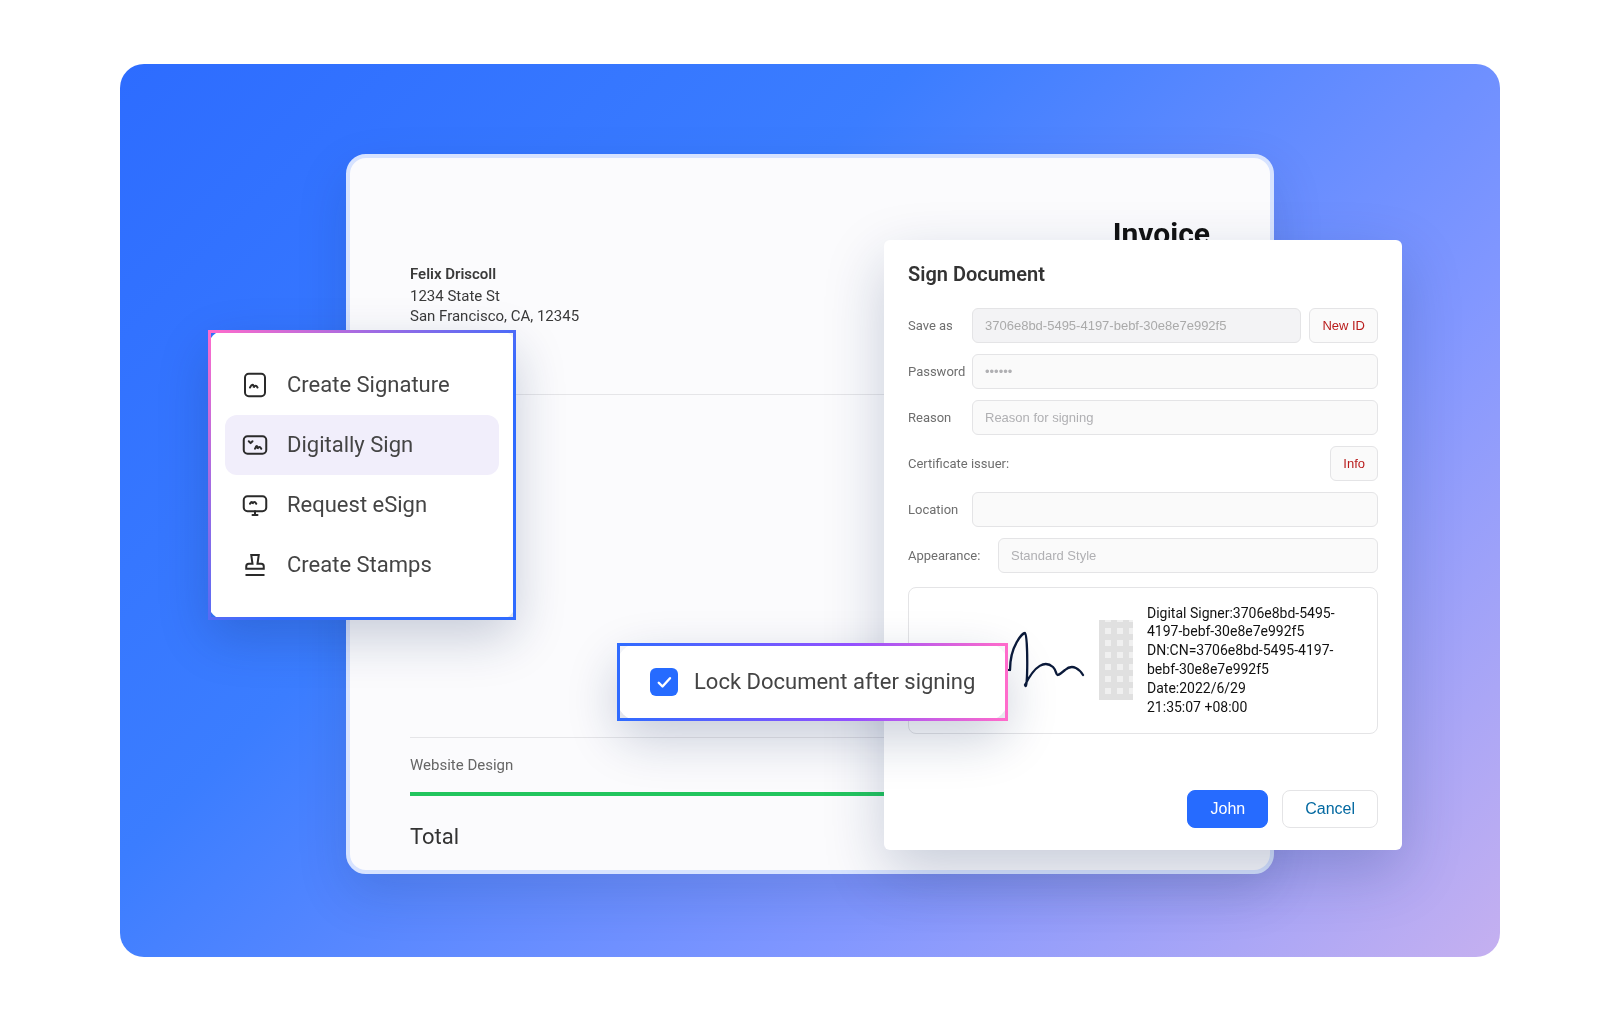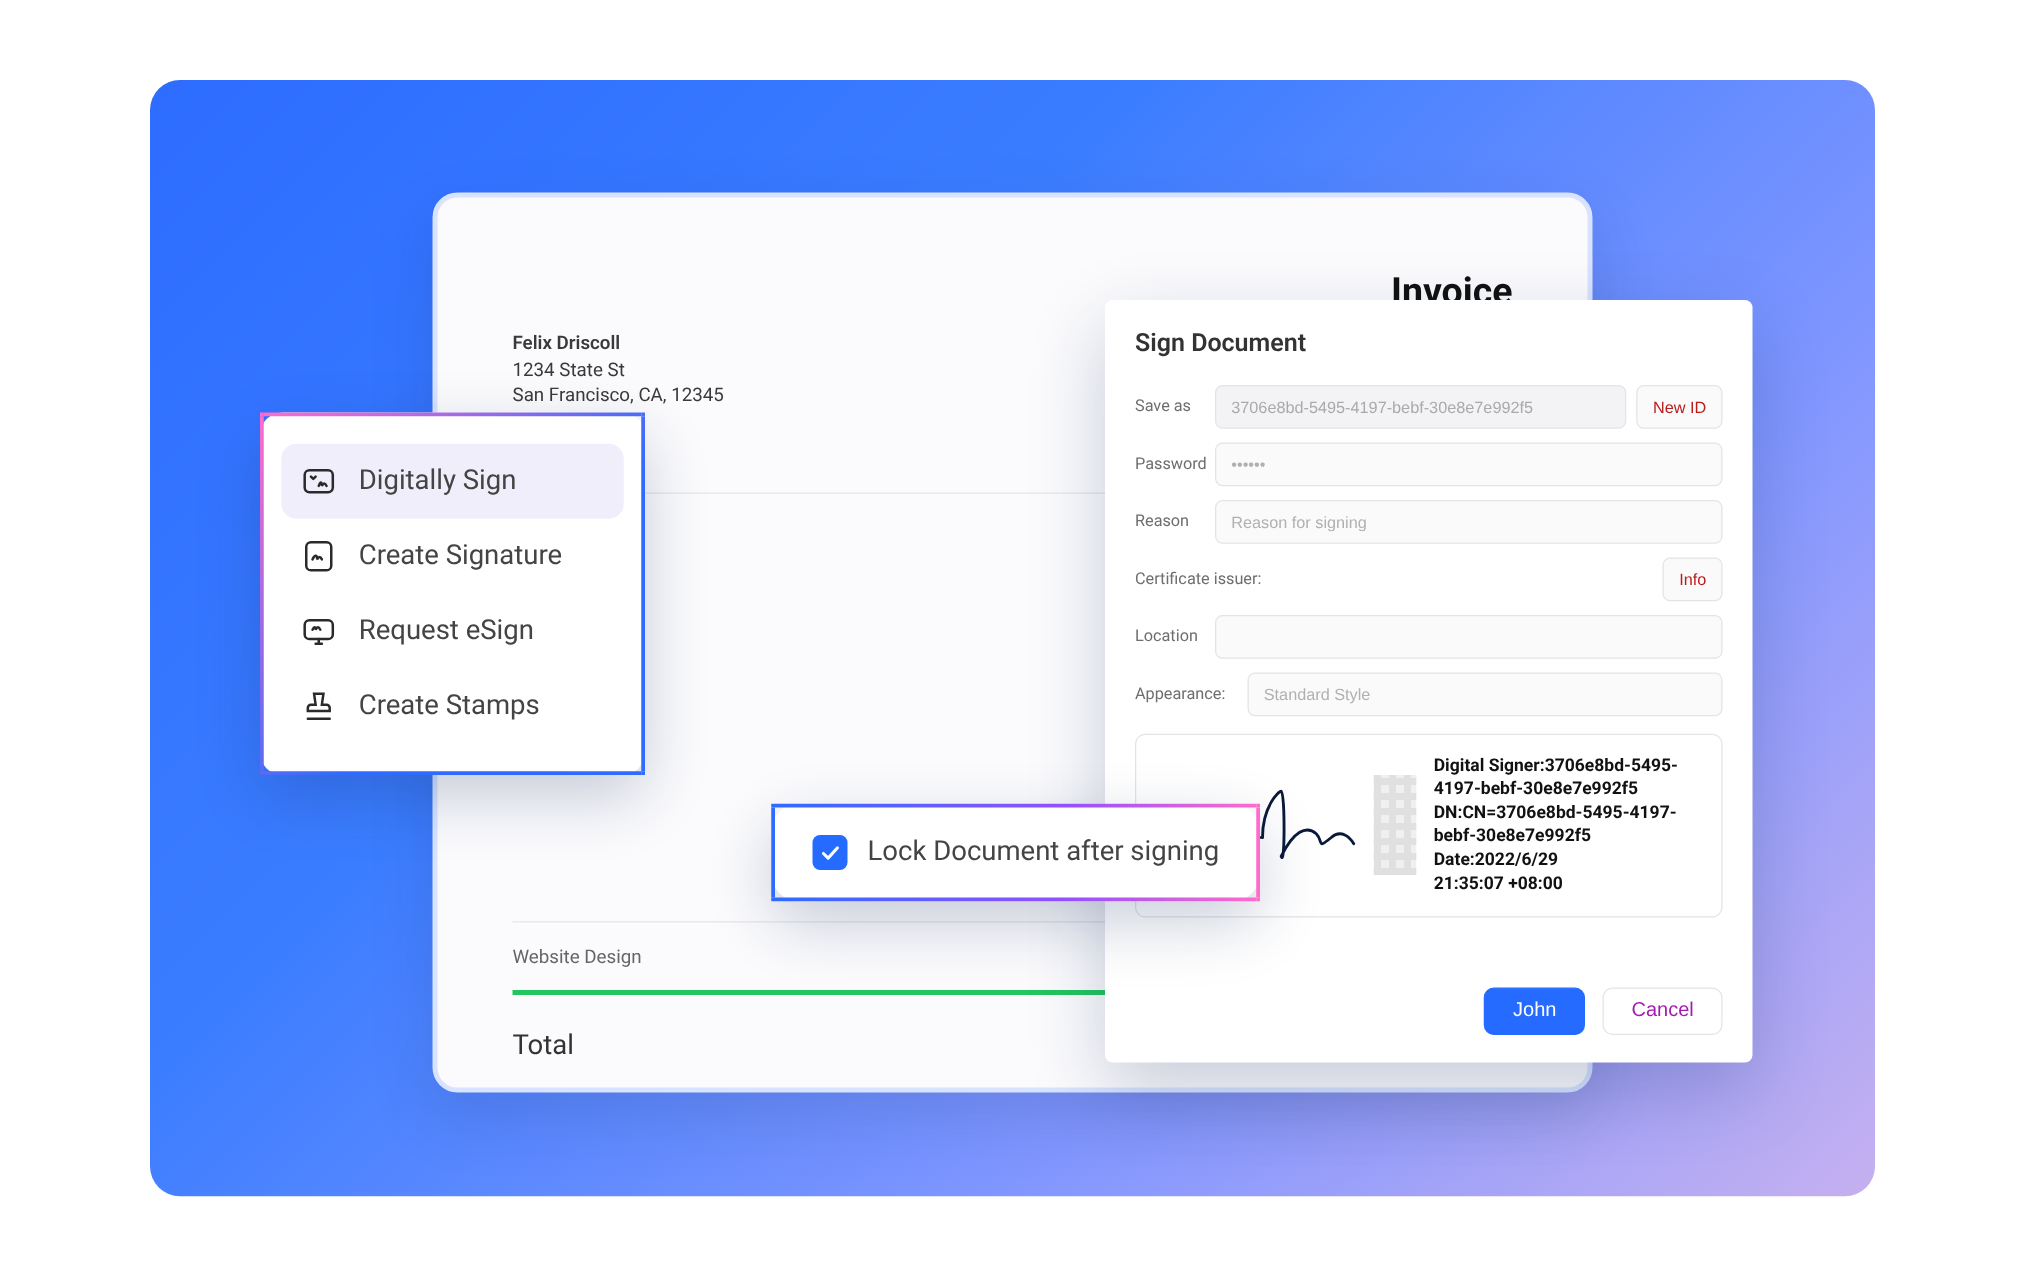--- a/index.html
+++ b/index.html
@@ -120,36 +120,35 @@
   .dlg-row.wide .dlg-label { flex: 0 0 126px; width: 126px; }
   .dlg-row.loose { margin-top: 6px; }
   .sig-preview {
     margin-top: 14px;
     border: 1px solid #e4e4e6;
     border-radius: 8px;
     padding: 16px 16px;
     display: flex;
     gap: 14px;
     align-items: center;
-    font-weight: bold;
   }
   .sig-preview .sigsvg { flex: 0 0 160px; height: 70px; }
   .qrstub {
     width: 34px; height: 80px;
     background:
       repeating-linear-gradient(0deg, #e0e0e0 0 6px, transparent 6px 12px),
       repeating-linear-gradient(90deg, #e0e0e0 0 6px, transparent 6px 12px);
     background-color: #f0f0f0;
   }
   .sigmeta { font-size: 14px; line-height: 1.35; color: #111; }
   .dlg-actions { display: flex; justify-content: flex-end; gap: 14px; margin-top: 56px; }
   .btn {
     height: 38px; padding: 0 22px; border-radius: 8px;
     font-size: 16px; cursor: pointer;
-    border: 1px solid #e4e4e6; background: #fff; color: #a21caf;
+    border: 1px solid #e4e4e6; background: #fff; color: #0369a1;
   }
   .btn.primary { background: #266bff; border-color: #266bff; color: #fff; }
 
   
   .lock-pill {
     position: absolute;
     left: 497px; top: 579px;
     background: #fff;
     border-radius: 22px;
     padding: 22px 30px;
@@ -187,38 +186,38 @@
       </div>
     </div>
     <div class="inv-item-row">Website Design</div>
     <div class="inv-total-row">
       <span>Total</span>
       <span class="amt">$10,000.00</span>
     </div>
   </div>
 
   <div class="sign-menu">
+    <div class="mitem">
+      <span class="micon">
+        <svg width="30" height="30" viewBox="0 0 24 24" fill="none" stroke="currentColor" stroke-width="1.6">
+            <rect x="4" y="3" width="16" height="18" rx="3"></rect>
+            <path d="M8 14c1.5-3 3-3 3 0 1-2 2-2 3 0" stroke-linecap="round"></path>
+          </svg>
+      </span>
+      <span>Create Signature</span>
+    </div>
     <div class="mitem active">
       <span class="micon">
         <svg width="30" height="30" viewBox="0 0 24 24" fill="none" stroke="currentColor" stroke-width="1.6">
             <rect x="3" y="5" width="18" height="14" rx="3"></rect>
             <path d="M7 9l1.5 1.5M10 9l-1.5 1.5" stroke-linecap="round"></path>
             <path d="M12 15c1-3 2-3 2 0 1-2 2-2 3 0" stroke-linecap="round"></path>
           </svg>
       </span>
       <span>Digitally Sign</span>
-    </div>
-    <div class="mitem">
-      <span class="micon">
-        <svg width="30" height="30" viewBox="0 0 24 24" fill="none" stroke="currentColor" stroke-width="1.6">
-            <rect x="4" y="3" width="16" height="18" rx="3"></rect>
-            <path d="M8 14c1.5-3 3-3 3 0 1-2 2-2 3 0" stroke-linecap="round"></path>
-          </svg>
-      </span>
-      <span>Create Signature</span>
     </div>
     <div class="mitem">
       <span class="micon">
         <svg width="30" height="30" viewBox="0 0 24 24" fill="none" stroke="currentColor" stroke-width="1.6">
             <rect x="3" y="5" width="18" height="12" rx="3"></rect>
             <path d="M8 11c1-2 2-2 2 0 1-2 2-2 3 0" stroke-linecap="round"></path>
             <path d="M12 17v3m-2 0h4" stroke-linecap="round"></path>
           </svg>
       </span>
       <span>Request eSign</span>

